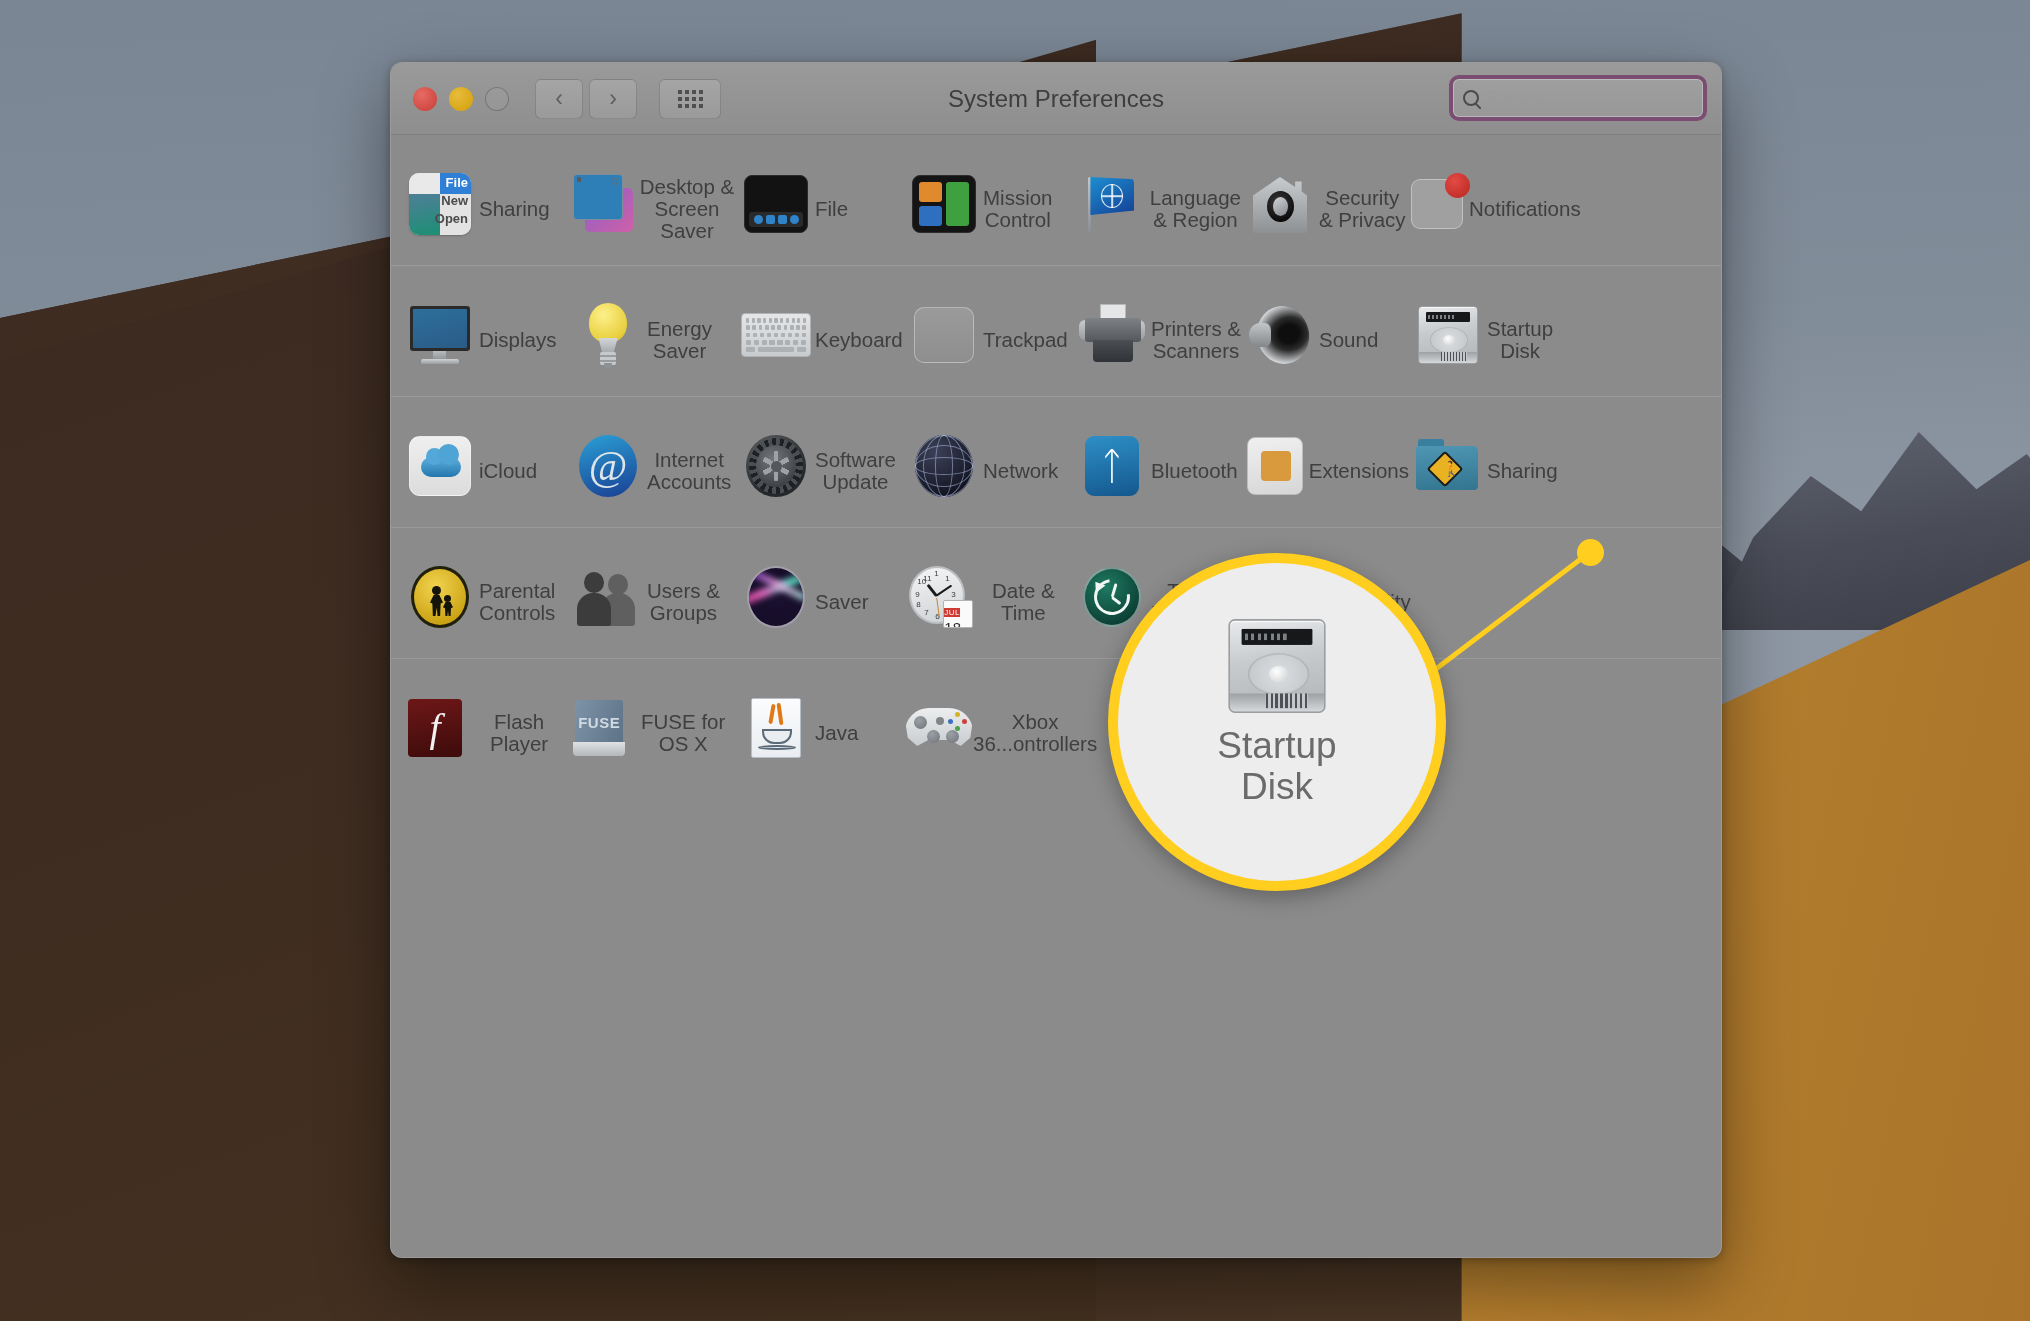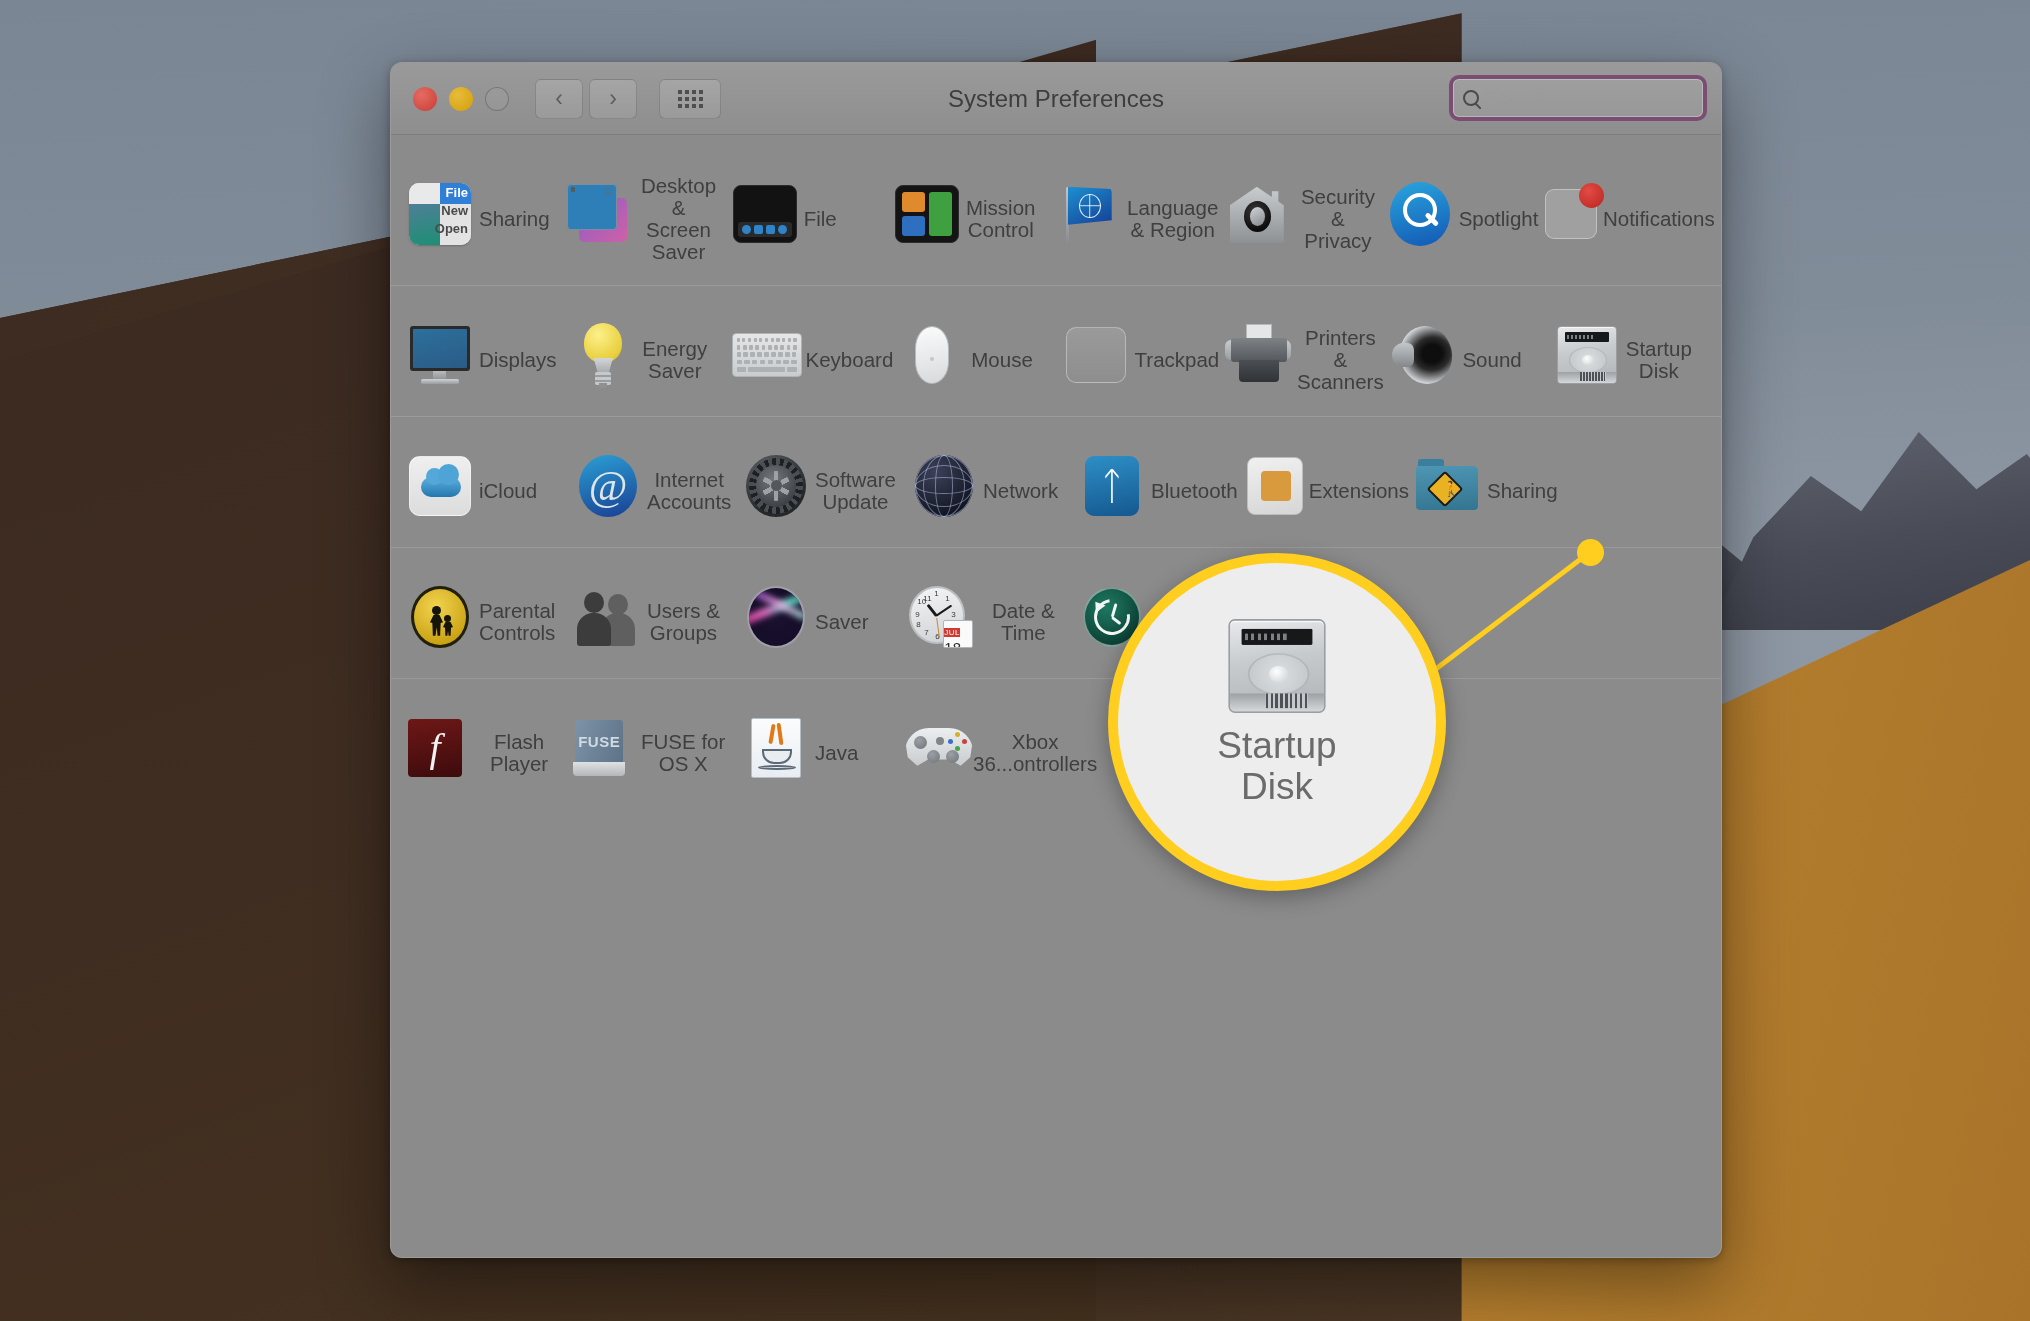--- a/index.html
+++ b/index.html
@@ -677,26 +677,20 @@
       <div class="prefitem">
         <div class="iconbox">
             <div class="ic ic-sec">
           <span class="house"></span>
               <span class="lock"></span>
         </div>
           </div>
         <div class="preflabel">Security<br>&amp; Privacy</div>
       </div>
 
-      <div class="prefitem">
-        <div class="iconbox">
-            <div class="ic ic-spot"></div>
-          </div>
-        <div class="preflabel">Spotlight</div>
-      </div>
 
       <div class="prefitem">
         <div class="iconbox">
             <div class="ic ic-notif">
           <span class="card"></span>
               <span class="badge"></span>
         </div>
           </div>
         <div class="preflabel">Notifications</div>
       </div>
@@ -780,26 +774,20 @@
           <span class="kr sp">
                 <i></i>
                 <i></i>
                 <i></i>
               </span>
         </div>
           </div>
         <div class="preflabel">Keyboard</div>
       </div>
 
-      <div class="prefitem">
-        <div class="iconbox">
-            <div class="ic ic-mouse"></div>
-          </div>
-        <div class="preflabel">Mouse</div>
-      </div>
 
       <div class="prefitem">
         <div class="iconbox">
             <div class="ic ic-track"></div>
           </div>
         <div class="preflabel">Trackpad</div>
       </div>
 
       <div class="prefitem">
         <div class="iconbox">

